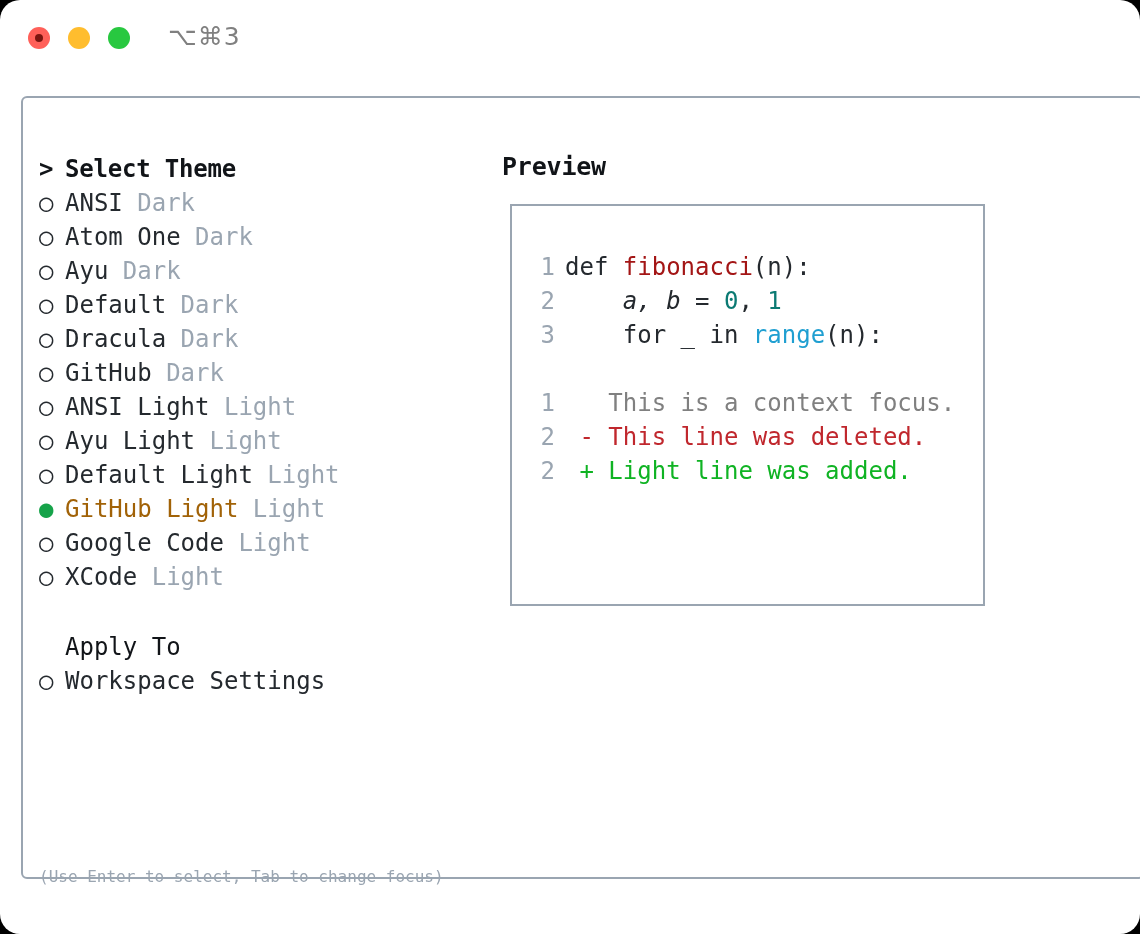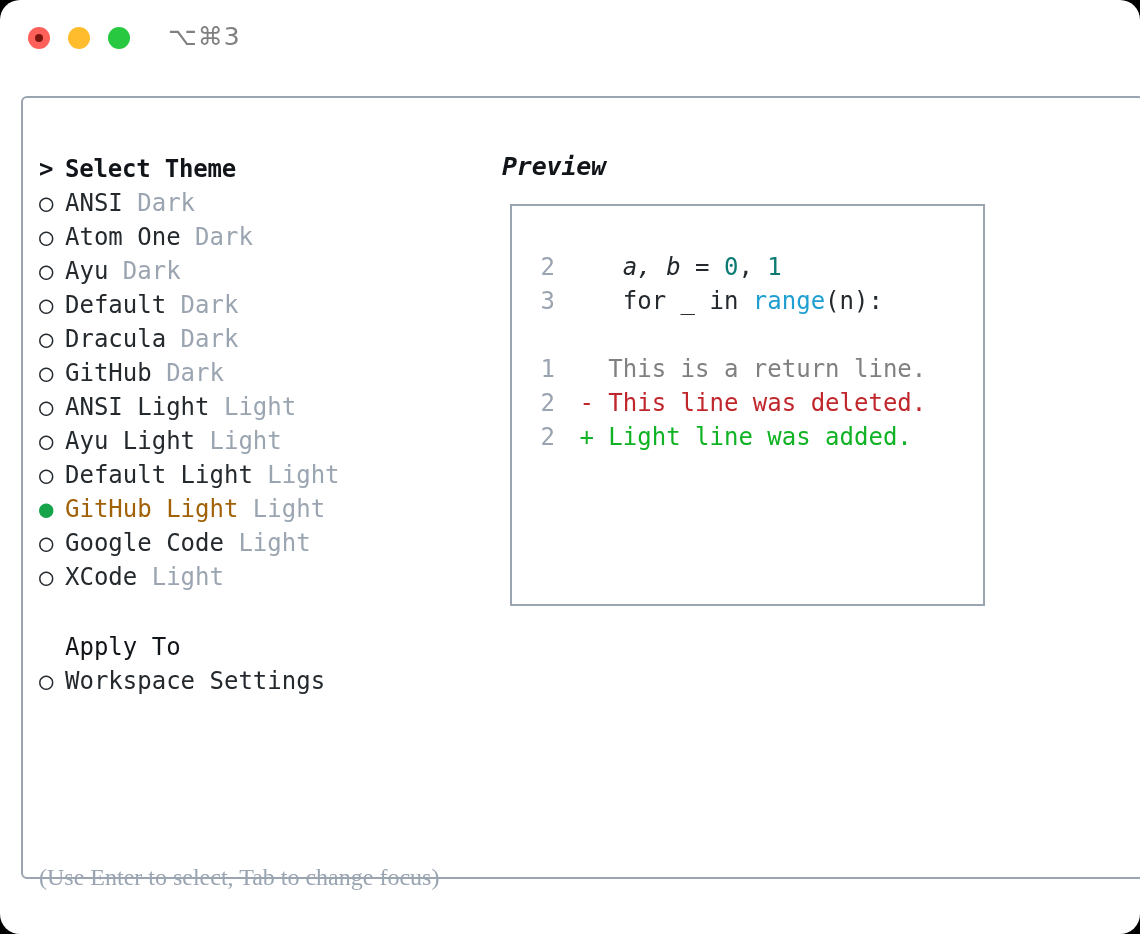--- a/index.html
+++ b/index.html
@@ -108,36 +108,34 @@
   .apply-header {
     padding-left: 26px;
     color: #111418;
   }
 
   #hint {
     position: absolute;
     left: 16px;
     top: 762px;
     width: 420px;
-    font-size: 24px;
+    font-size: 16px;
     line-height: 34px;
     color: #9aa5b1;
-    font-family: Liberation Serif, serif;
   }
 
   
   #preview-title {
     position: absolute;
     left: 479px;
     top: 54px;
     font-size: 25px;
     font-weight: bold;
     color: #111418;
     letter-spacing: -0.2px;
-    font-style: italic;
   }
   #preview-box {
     position: absolute;
     left: 487px;
     top: 106px;
     width: 475px;
     height: 402px;
     border: 2px solid #9aa5b1;
     box-sizing: border-box;
     background: #ffffff;
@@ -212,26 +210,27 @@
           <div class="row"><span class="marker">○</span><span class="label-primary">Workspace Settings</span></div>
         </div>
     </div>
 
     <div id="hint">(Use Enter to select, Tab to change focus)</div>
 
     <div id="preview-title">Preview</div>
     <div id="preview-box">
       <div id="code">
         <div id="code-lines">
+            <div class="code-line"><span class="lineno">1</span><span>def </span><span class="tok-fn">fibonacci</span><span>(n):</span></div>
             <div class="code-line"><span class="lineno">2</span><span>    </span><span class="tok-var">a, b</span><span> = </span><span class="tok-num">0</span><span>, </span><span class="tok-num">1</span></div>
             <div class="code-line"><span class="lineno">3</span><span>    for _ in </span><span class="tok-builtin">range</span><span>(n):</span></div>
           </div>
         <div class="blank-line"></div>
         <div id="diff-lines">
-            <div class="code-line"><span class="lineno">1</span><span class="diff-context">   This is a return line.</span></div>
+            <div class="code-line"><span class="lineno">1</span><span class="diff-context">   This is a context focus.</span></div>
             <div class="code-line"><span class="lineno">2</span><span class="diff-del"> - This line was deleted.</span></div>
             <div class="code-line"><span class="lineno">2</span><span class="diff-add"> + Light line was added.</span></div>
           </div>
       </div>
     </div>
 
   </div>
 </div>
 
 </body></html>

